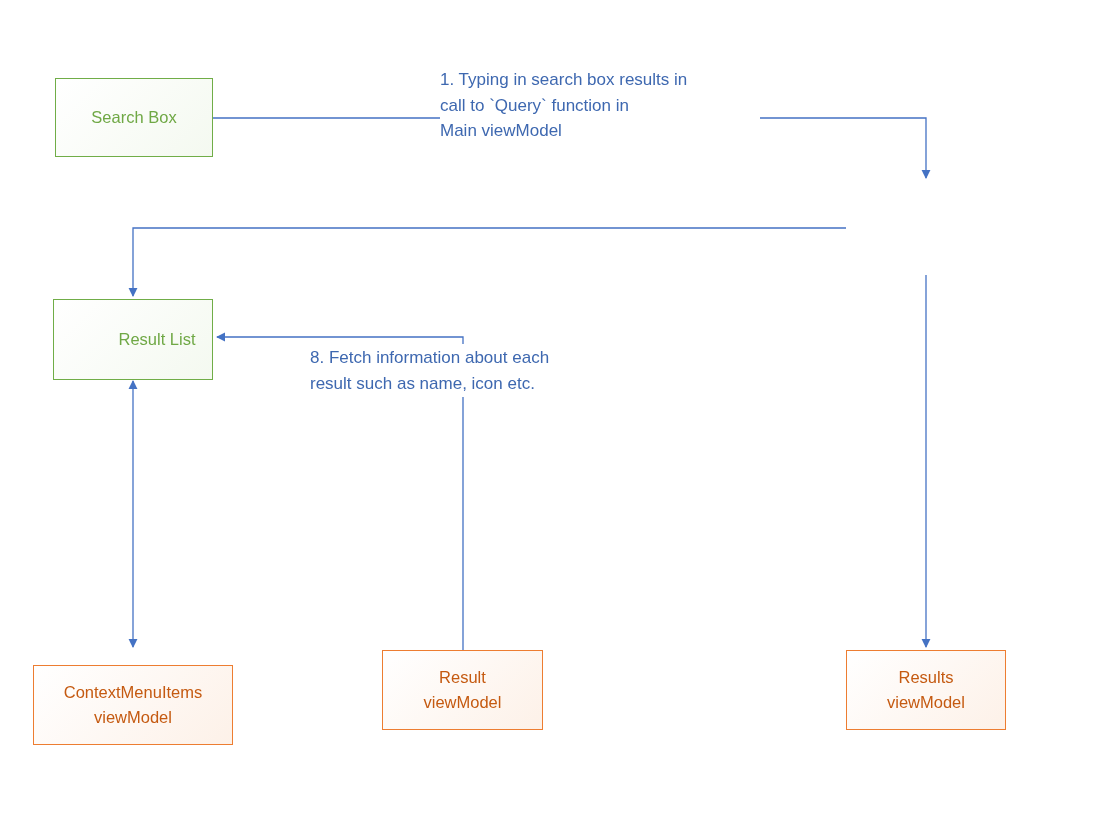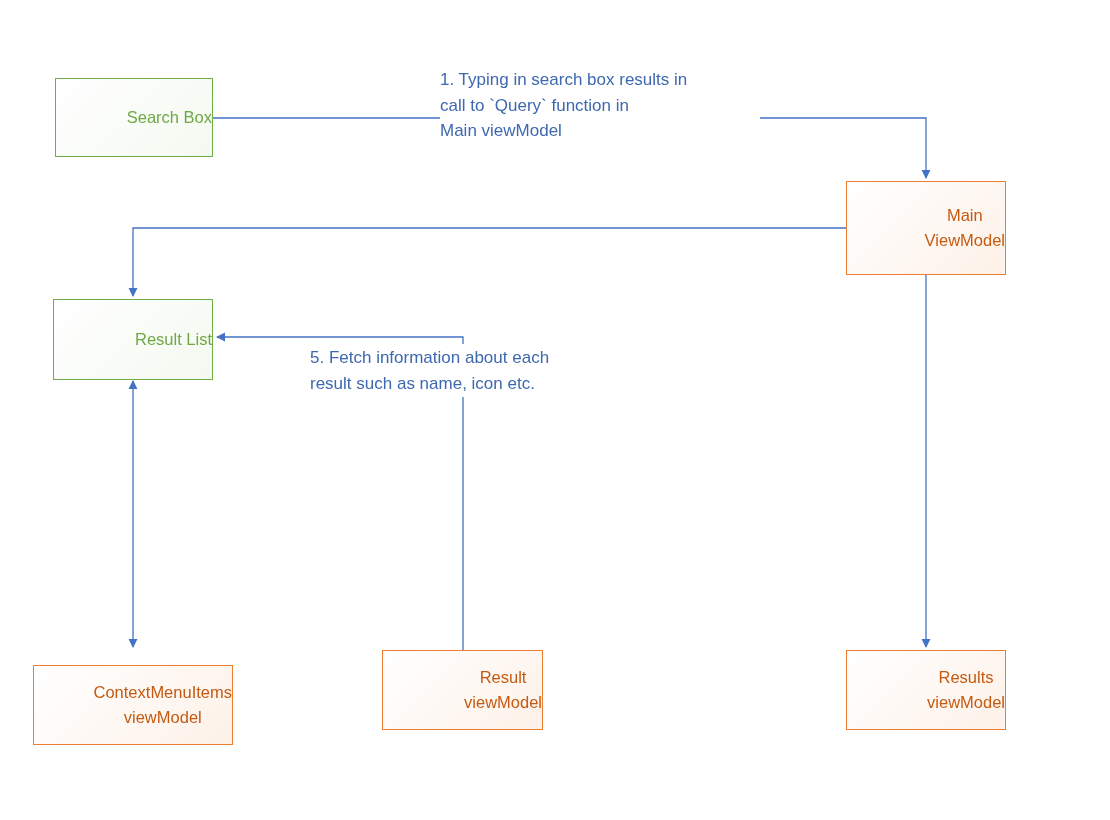--- a/index.html
+++ b/index.html
@@ -29,21 +29,21 @@
   }
   .arrowhead {
     fill: var(--arrow-blue, #4472C4);
     stroke: none;
   }
   .node {
     position: absolute;
     box-sizing: border-box;
     display: flex;
     align-items: center;
-    justify-content: flex-end;
+    justify-content: center;
     text-align: center;
     font-size: 16.5px;
     line-height: 25px;
     white-space: pre-line;
   }
   .node.green {
     border: 1px solid var(--green-border, #70AD47);
     color: var(--green-text, #6FA845);
     background: linear-gradient(135deg, #ffffff 0%, #f4f9f0 100%);
   }
@@ -80,24 +80,20 @@
     <polyline class="edge" points="926,275 926,647" marker-end="url(#arrow)"></polyline>
     <polyline class="edge" points="846,228 133,228 133,296" marker-end="url(#arrow)"></polyline>
     <polyline class="edge" points="463,650 463,337 217,337" marker-end="url(#arrow)"></polyline>
     <polyline class="edge" points="133,381 133,647" marker-start="url(#arrow)" marker-end="url(#arrow)"></polyline>
   </svg>
 
   <div class="node green" style="left:55px; top:78px; width:158px; height:79px;">
     <span class="node-label">Search Box</span>
   </div>
 
-  <div class="node orange" style="left:846px; top:181px; width:160px; height:94px;">
-    <span class="node-label">Main
-ViewModel</span>
-  </div>
 
   <div class="node green" style="left:53px; top:299px; width:160px; height:81px;padding-left:48px;">
     <span class="node-label">Result List</span>
   </div>
 
   <div class="node orange" style="left:33px; top:665px; width:200px; height:80px;">
     <span class="node-label">ContextMenuItems
 viewModel</span>
   </div>
 
@@ -110,17 +106,17 @@
     <span class="node-label">Results
 viewModel</span>
   </div>
 
   <div class="edge-label" style="left:440px; top:66px; width:320px;">1. Typing in search box results in
 call to `Query` function in
 Main viewModel</div>
 
 
 
-  <div class="edge-label" style="left:310px; top:344px; width:310px;">5. Fetch information about each
+  <div class="edge-label" style="left:310px; top:344px; width:310px;">8. Fetch information about each
 result such as name, icon etc.</div>
 
 
 </div>
 
 </body></html>

